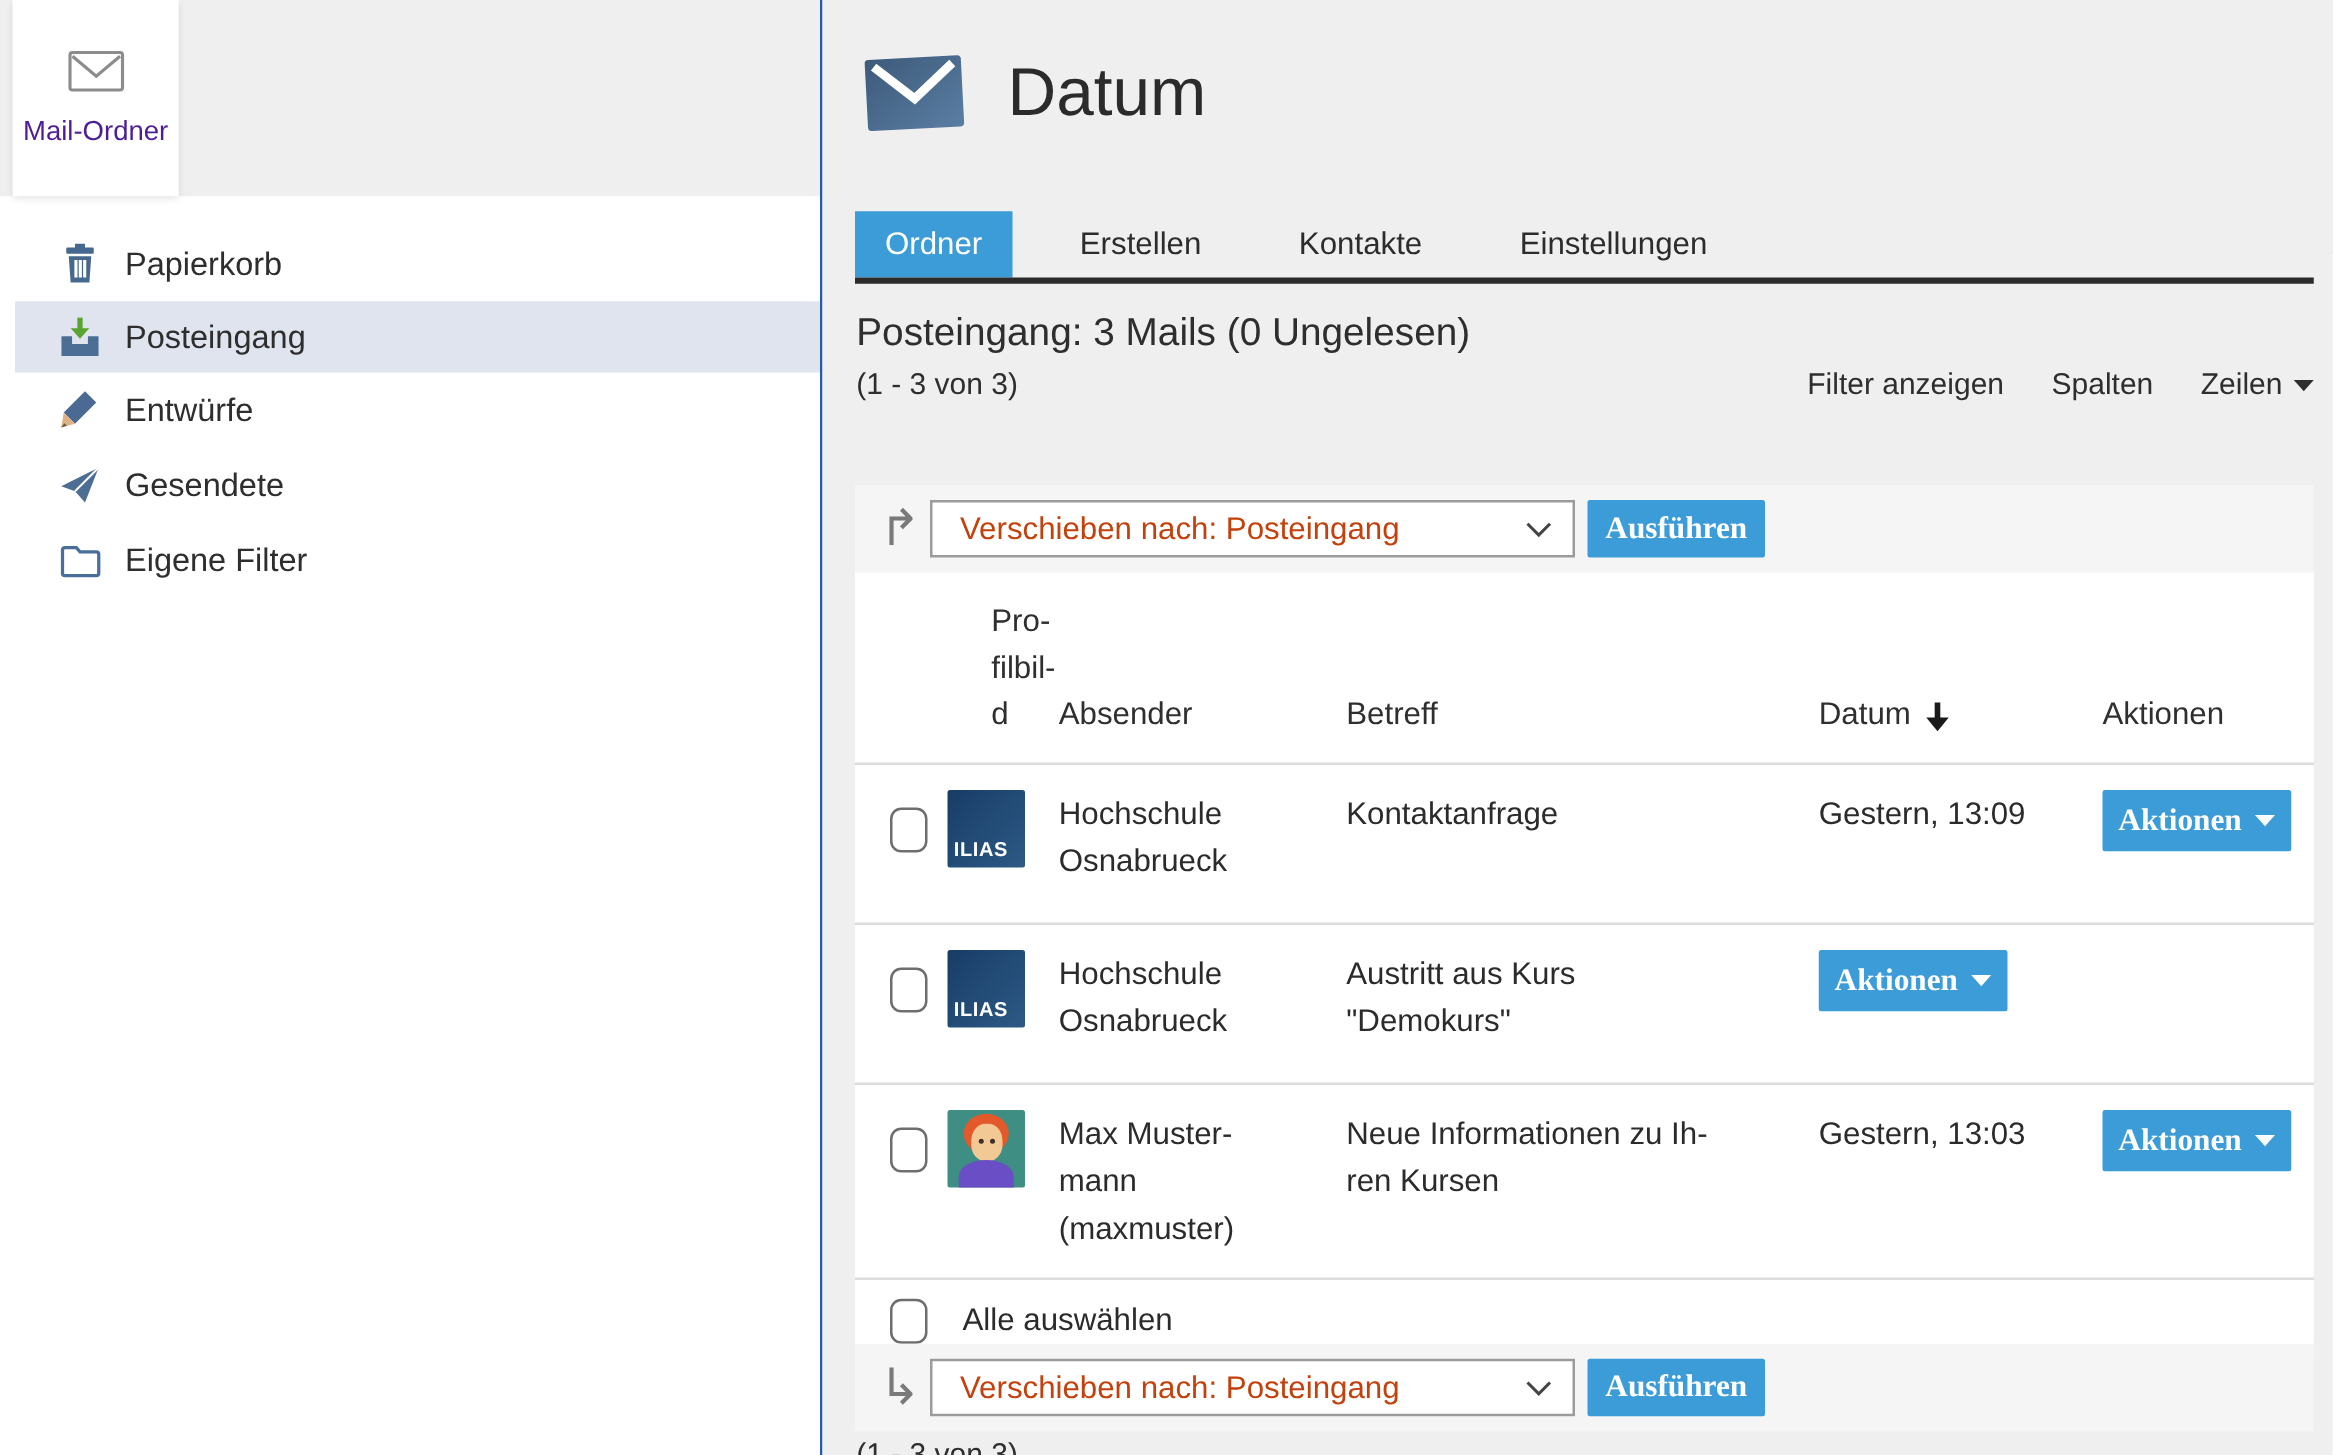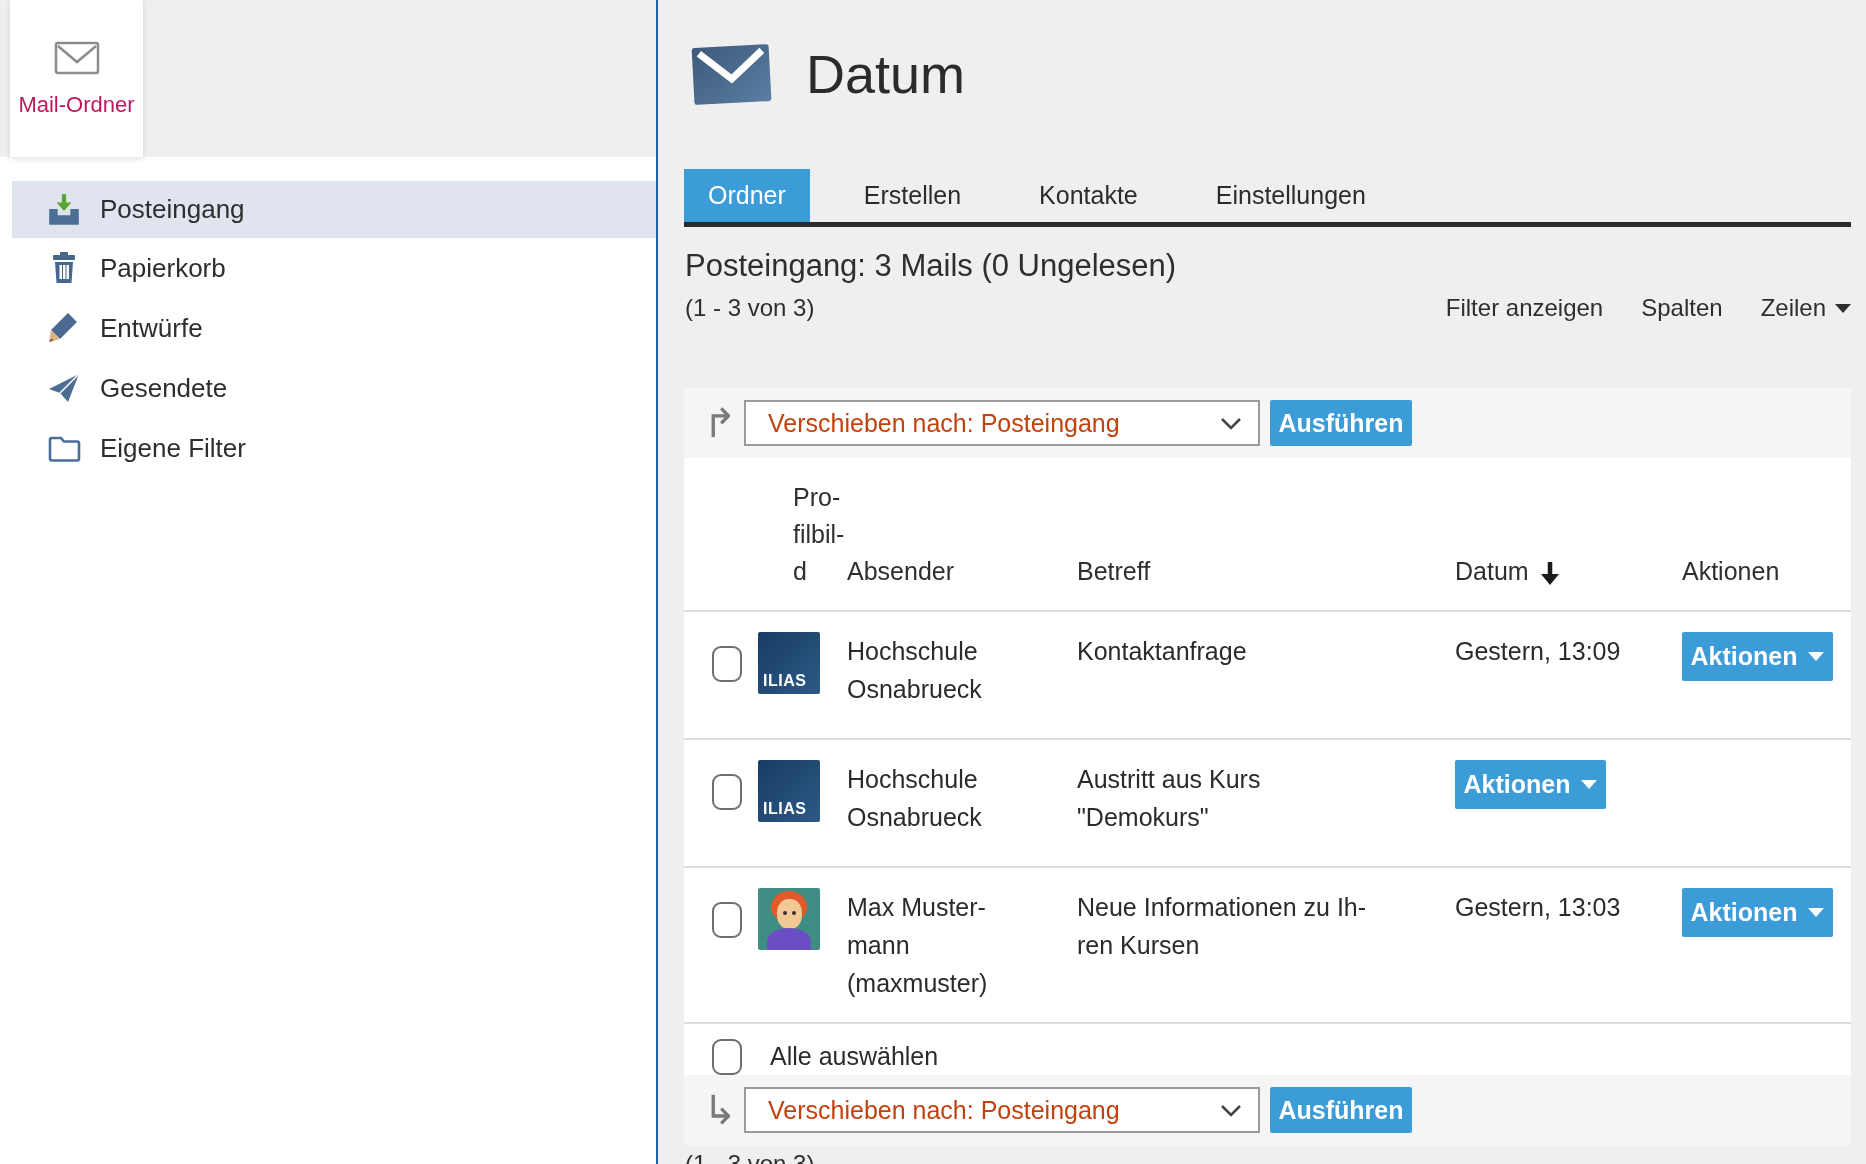--- a/index.html
+++ b/index.html
@@ -8,21 +8,21 @@
     font-family:"Liberation Sans",sans-serif;background:#ffffff;color:#2b2b2b;
   }
   
   .sidebar{position:absolute;left:0;top:0;width:656px;height:1164px;background:#fff;}
   .sidebar-top{position:absolute;left:0;top:0;width:656px;height:157px;background:#efefef;}
   .mail-folder-tab{
     position:absolute;left:10px;top:0;width:133px;height:157px;background:#fff;
     box-shadow:0 2px 6px rgba(0,0,0,0.12);
     display:flex;flex-direction:column;align-items:center;justify-content:center;gap:12px;
   }
-  .mail-folder-tab .lbl{font-size:22px;color:#be185d;}
+  .mail-folder-tab .lbl{font-size:22px;color:#4c1d95;}
   .nav{position:absolute;left:0;top:181px;width:656px;}
   .nav-item{height:60px;display:flex;align-items:center;padding-left:46px;cursor:default;}
   .nav-item.selected{background:#dfe4ef;margin-left:12px;padding-left:34px;height:57px;}
   .nav-item .ic{width:36px;height:36px;margin-right:18px;flex:0 0 36px;display:flex;align-items:center;justify-content:center;}
   .nav-item .txt{font-size:26px;color:#2e2e2e;}
   
   .divider{position:absolute;left:656px;top:0;width:2px;height:1164px;background:#215ca8;}
   
   .main{position:absolute;left:658px;top:0;width:1208px;height:1164px;background:#efeff0;}
   .title-row{position:absolute;left:34px;top:42px;display:flex;align-items:center;gap:34px;}
@@ -40,21 +40,21 @@
   .caret-white{border-top-color:#fff;margin-left:11px;}
   
   .toolbar{position:absolute;left:26px;right:15px;height:70px;background:#f5f5f6;display:flex;align-items:center;}
   .toolbar.t1{top:388px;}
   .toolbar.t2{top:1075px;}
   .turn-arrow{font-size:40px;color:#7a7a7a;margin-left:14px;width:44px;text-align:center;line-height:40px;}
   .selectbox{
     margin-left:2px;width:516px;height:46px;background:#fff;border:2px solid #9b9b9b;box-sizing:border-box;
     display:flex;align-items:center;justify-content:space-between;padding:0 16px 0 22px;font-size:25px;color:#c2410c;cursor:pointer;
   }
-  .btn{border:none;background:#3b9cd8;color:#fff;font-family:Liberation Sans, sans-serif;font-size:25px;font-weight:700;cursor:pointer;border-radius:2px;}
+  .btn{border:none;background:#3b9cd8;color:#fff;font-family:Liberation Serif, serif;font-size:25px;font-weight:700;cursor:pointer;border-radius:2px;}
   .exec-btn{margin-left:10px;width:142px;height:46px;}
   .action-btn{width:151px;height:49px;display:flex;align-items:center;justify-content:center;}
   
   .mail-table{position:absolute;left:26px;right:15px;top:458px;background:#fff;}
   .tgrid{display:grid;grid-template-columns:46px 89px 230px 378px 227px 169px;padding-left:28px;box-sizing:border-box;}
   .thead{height:152px;}
   .thead .th{align-self:end;padding-bottom:20px;font-size:25px;color:#2f2f2f;line-height:37px;}
   .th-date{display:flex;align-items:flex-end;gap:10px;}
   .th-date svg{margin-bottom:4px;}
   .trow{border-top:2px solid #dcdcdc;padding-top:20px;padding-bottom:20px;box-sizing:border-box;}
@@ -83,42 +83,42 @@
     <span>
       <svg width="46" height="36" viewBox="0 0 46 36">
           <rect x="2" y="3" width="42" height="30" rx="2" fill="#fff" stroke="#8c8c8c" stroke-width="2.5"></rect>
           <polyline points="4,6 23,22 42,6" fill="none" stroke="#8c8c8c" stroke-width="2.5"></polyline>
         </svg>
     </span>
     <span class="lbl">Mail-Ordner</span>
   </div>
 
   <div class="nav">
-    <div class="nav-item selected">
-      <span class="ic">
-        <svg width="36" height="36" viewBox="0 0 34 34">
-          <rect x="15" y="2" width="4" height="9" fill="#5aa432"></rect>
-          <polygon points="10,10 24,10 17,18" fill="#5aa432"></polygon>
-          <path d="M3 16 h8 v6 h12 v-6 h8 v15 H3 z" fill="#4d6e94"></path>
-        </svg>
-      </span>
-      <span class="txt">Posteingang</span>
-    </div>
     <div class="nav-item">
       <span class="ic">
         <svg width="34" height="34" viewBox="0 0 34 34">
           <rect x="13" y="1" width="8" height="4" fill="#47688e"></rect>
           <rect x="6" y="4" width="22" height="5" rx="1" fill="#47688e"></rect>
           <path d="M8 11 h18 l-1.5 21 h-15 z" fill="#47688e"></path>
           <rect x="12.5" y="14" width="2.5" height="14" fill="#fff"></rect>
           <rect x="16" y="14" width="2.5" height="14" fill="#fff"></rect>
           <rect x="19.5" y="14" width="2.5" height="14" fill="#fff"></rect>
         </svg>
       </span>
       <span class="txt">Papierkorb</span>
+    </div>
+    <div class="nav-item selected">
+      <span class="ic">
+        <svg width="36" height="36" viewBox="0 0 34 34">
+          <rect x="15" y="2" width="4" height="9" fill="#5aa432"></rect>
+          <polygon points="10,10 24,10 17,18" fill="#5aa432"></polygon>
+          <path d="M3 16 h8 v6 h12 v-6 h8 v15 H3 z" fill="#4d6e94"></path>
+        </svg>
+      </span>
+      <span class="txt">Posteingang</span>
     </div>
     <div class="nav-item">
       <span class="ic">
         <svg width="34" height="34" viewBox="0 0 34 34">
           <polygon points="21,2 30,11 13,28 4,19" fill="#4a6a94"></polygon>
           <polygon points="4,19 13,28 2,31" fill="#dcb183"></polygon>
           <polygon points="4.5,27.5 6.5,29.5 2,31" fill="#6d5640"></polygon>
         </svg>
       </span>
       <span class="txt">Entwürfe</span>

